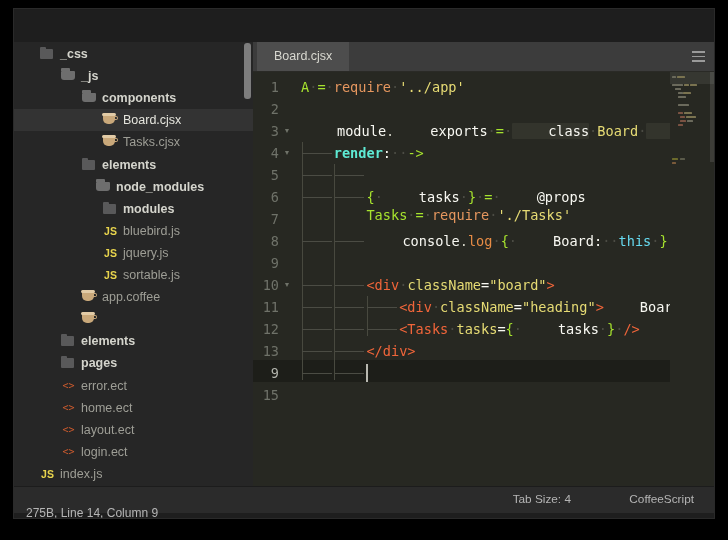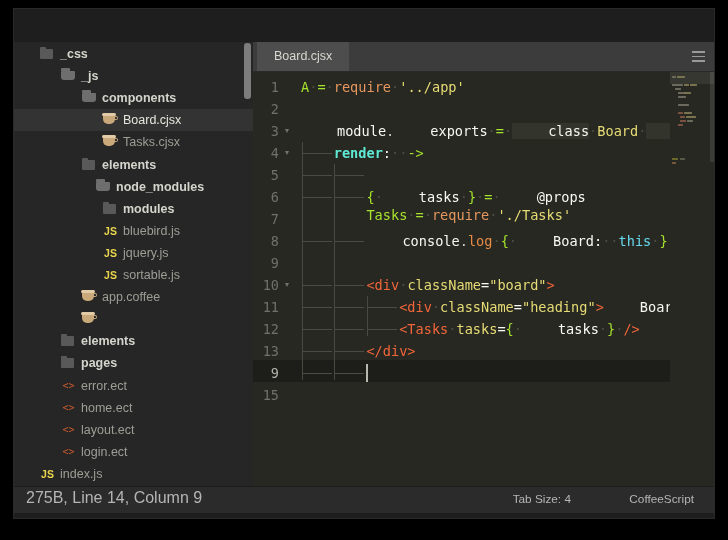--- a/index.html
+++ b/index.html
@@ -465,22 +465,22 @@
     left: 0;
     top: 477px;
     width: 700px;
     height: 26px;
     background: #2b2b2b;
     border-top: 1px solid #1c1c1c;
   }
   #status-left {
     position: absolute;
     left: 12px;
-    top: 2px;
-    font-size: 16px;
+    top: 19px;
+    font-size: 12px;
     color: #b5b5b5;
     white-space: nowrap;
   }
   #status-tabsize {
     position: absolute;
     right: 143px;
     top: 5px;
     font-size: 11.8px;
     color: #b5b5b5;
     white-space: nowrap;

